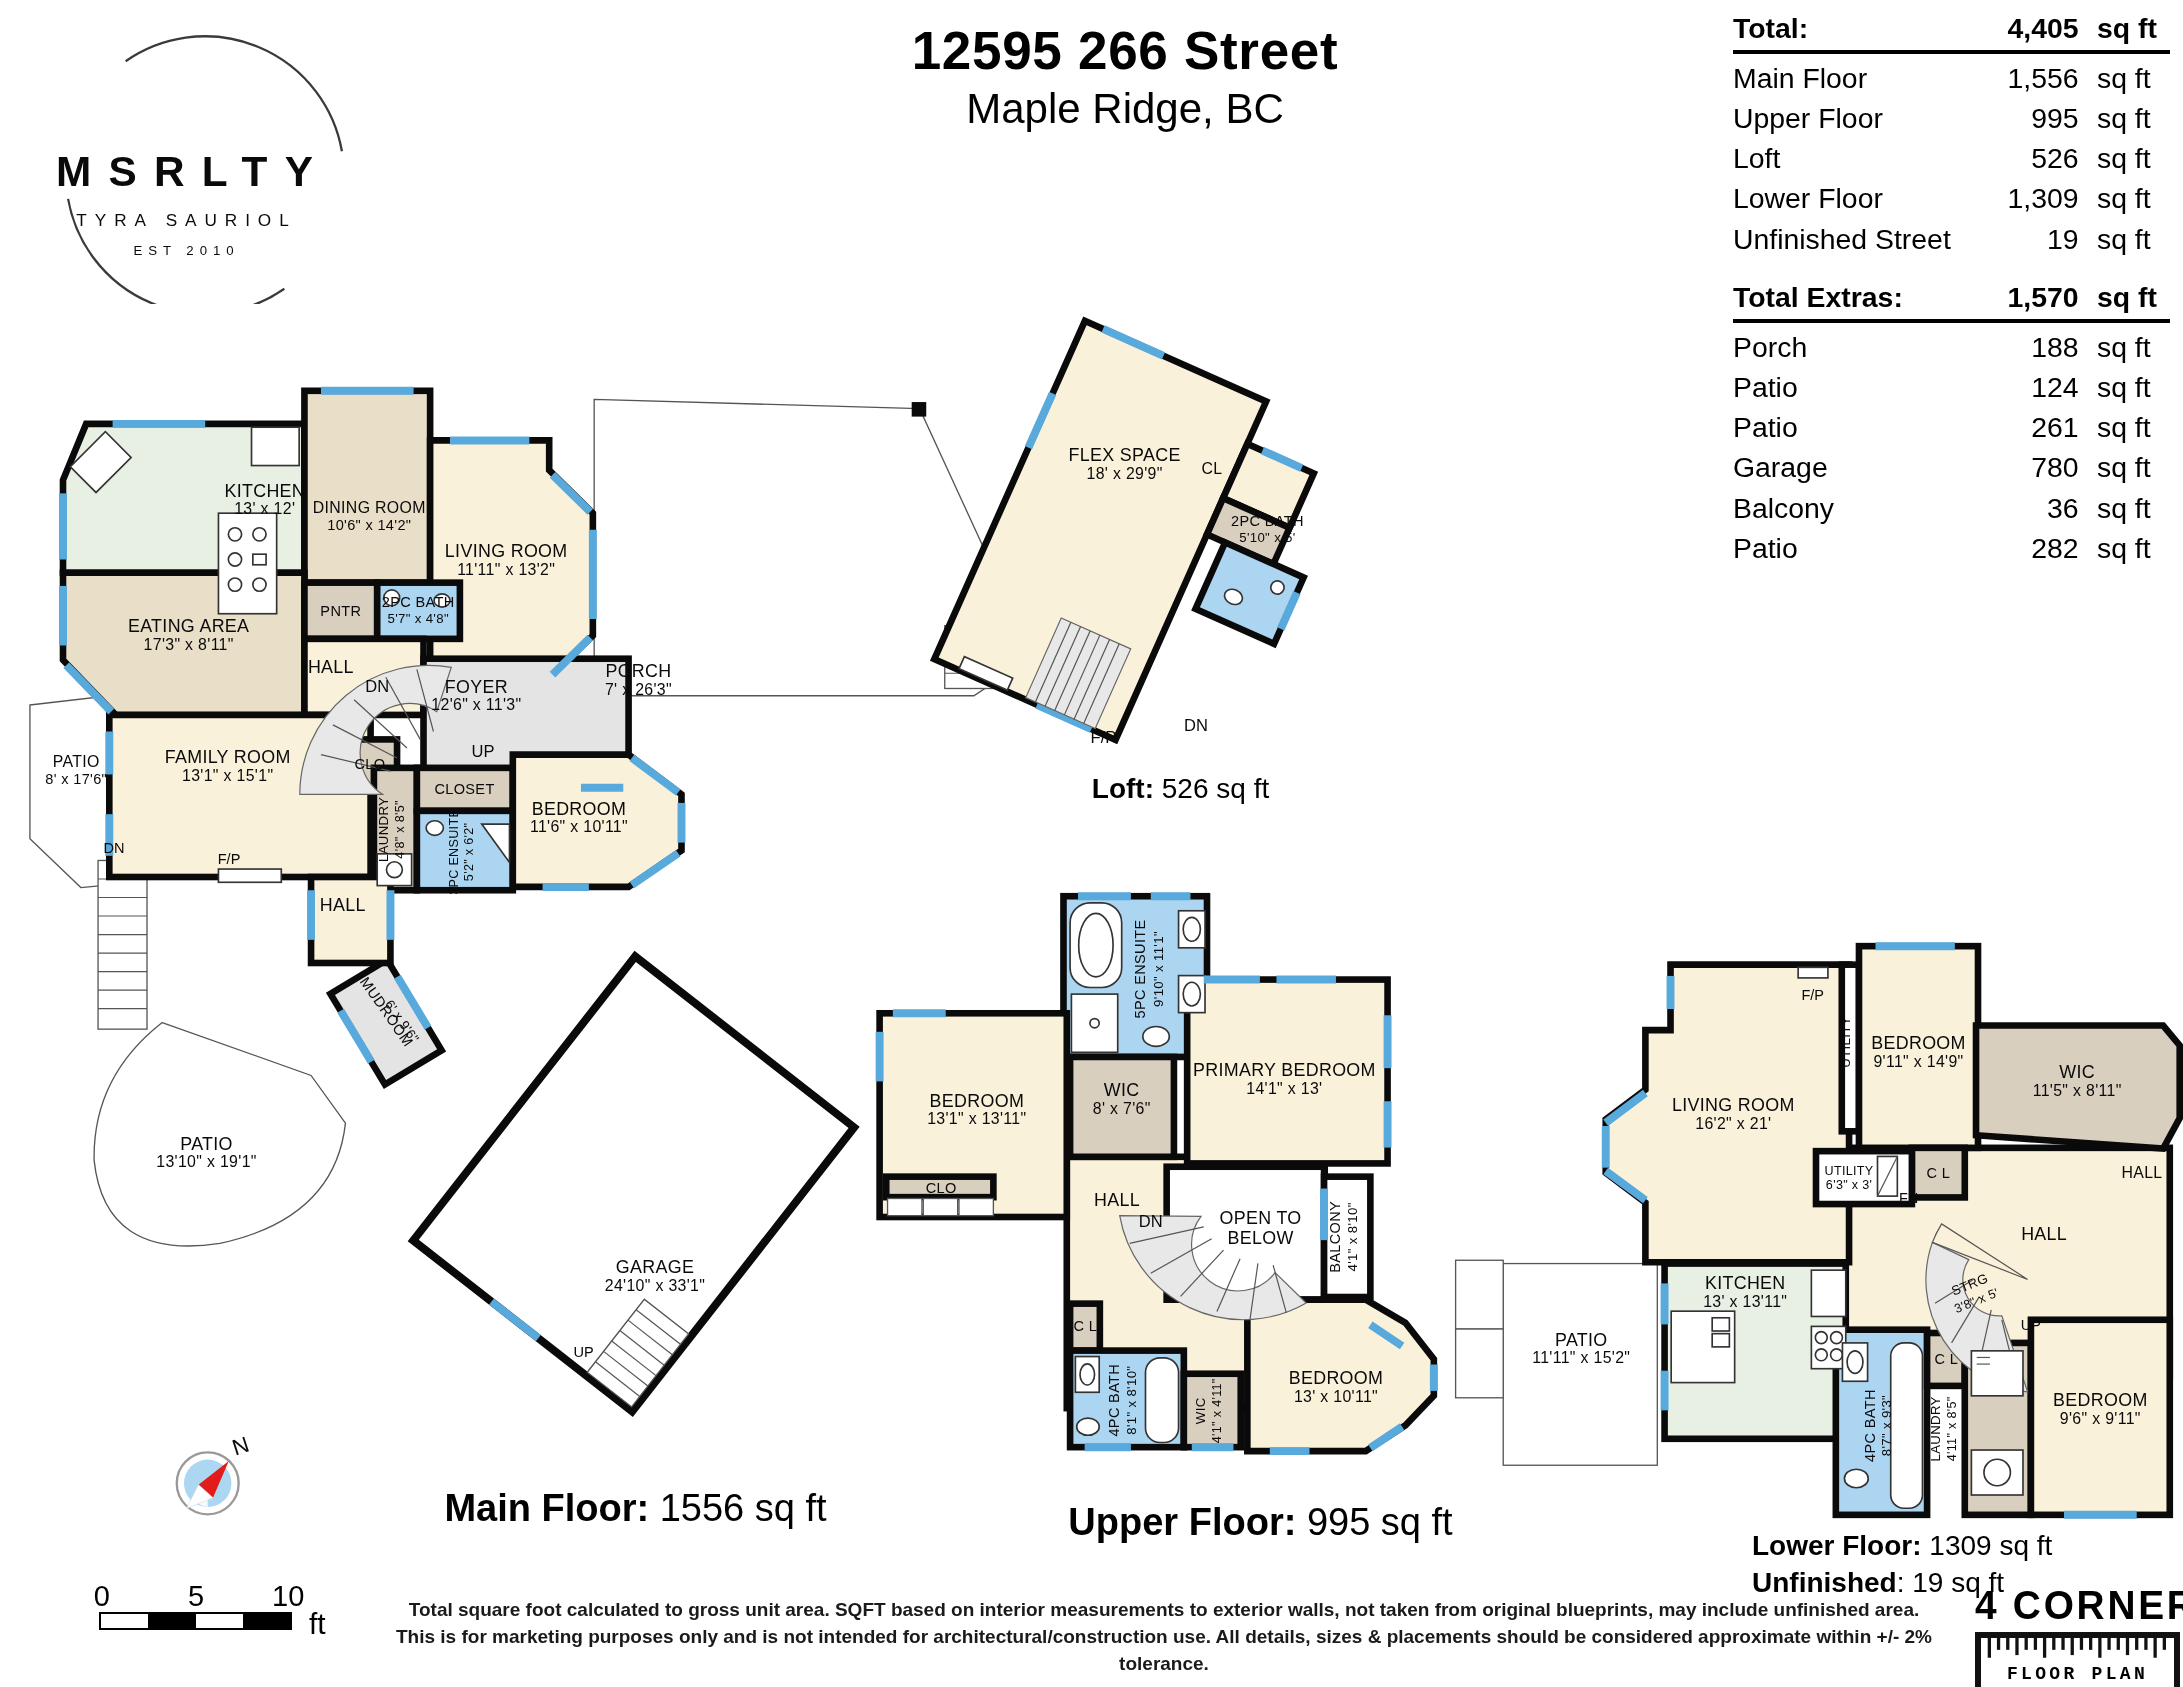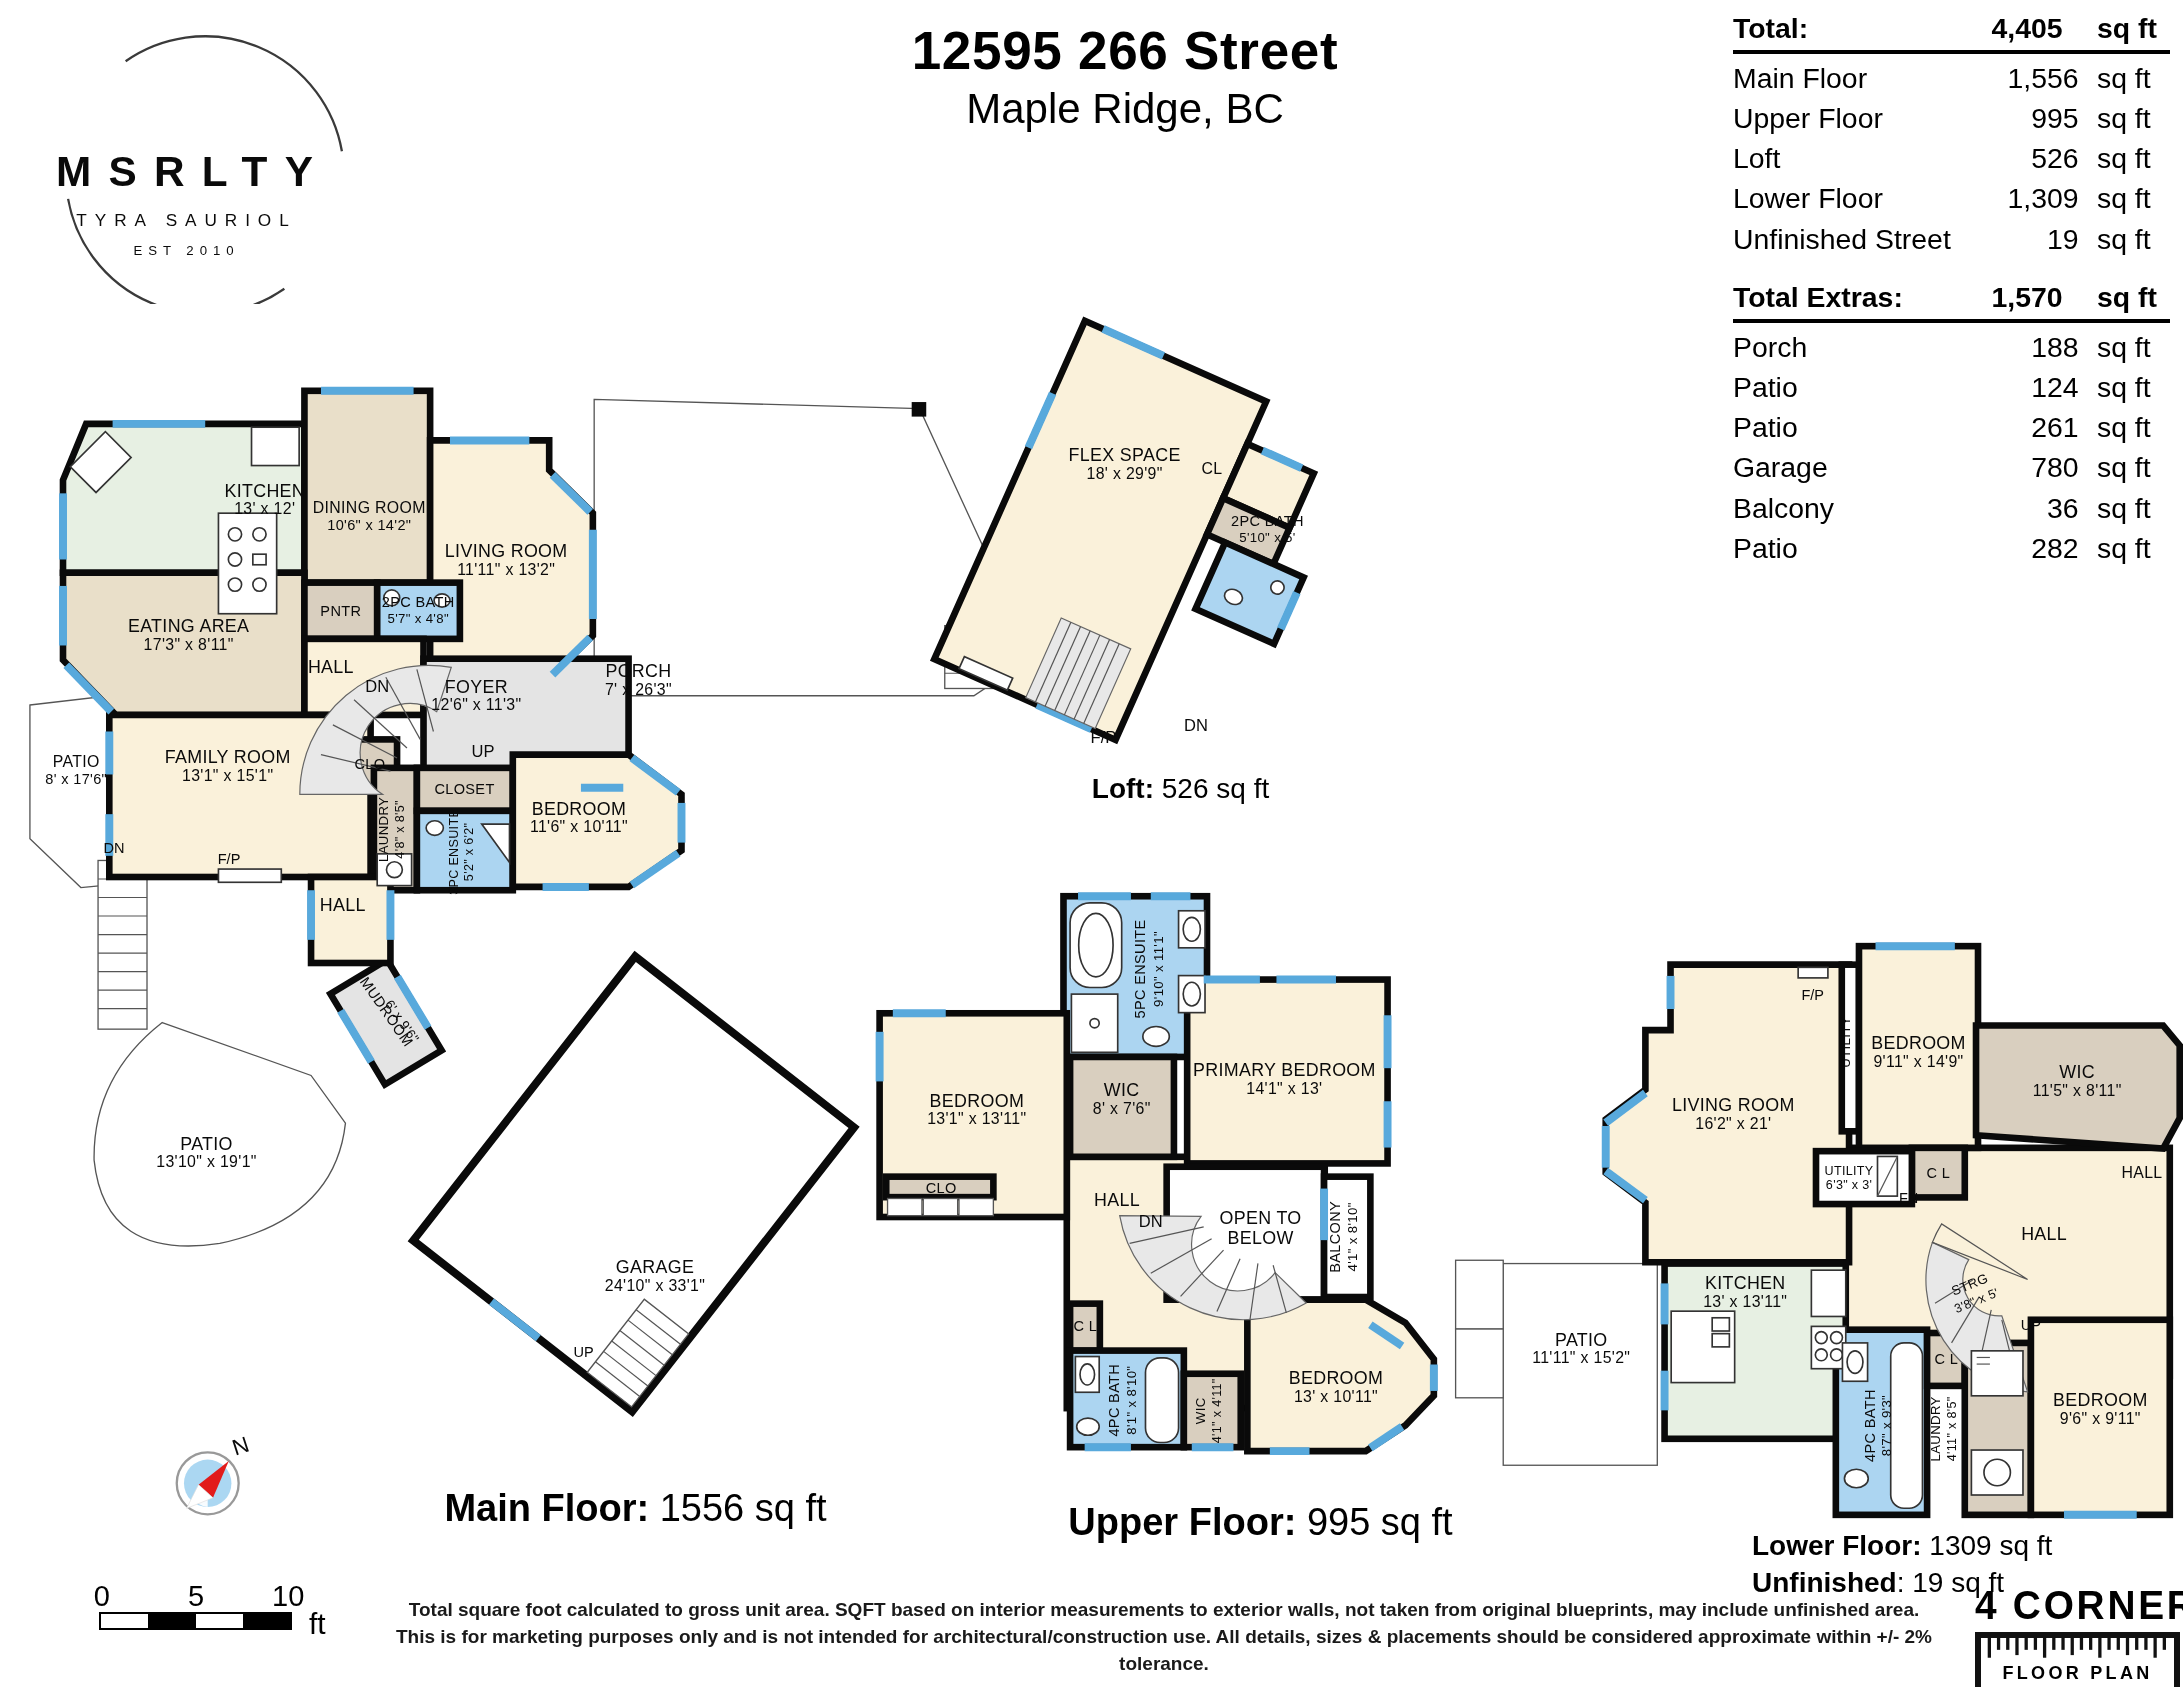--- a/index.html
+++ b/index.html
@@ -20,21 +20,21 @@
   .thin{fill:#ffffff;stroke:var(--thin_line);stroke-width:2;}
   .thinl{fill:none;stroke:var(--thin_line);stroke-width:1.8;}
   .fix{fill:#ffffff;stroke:#333;stroke-width:2.5;}
   .stairf{fill:var(--stair_gray);stroke:#666;stroke-width:1.8;}
   
   .tblwrap{width:437px;font-size:28.4px;}
   .trow{display:flex;align-items:baseline;margin-top:7.3px;}
   .trow .lb{flex:1;text-align:left;}
   .trow .vl{width:99px;text-align:right;}
   .trow .un{width:73px;text-align:left;padding-left:18.5px;}
-  .thead{font-weight:bold;border-bottom:4px solid #000;padding-bottom:5.3px;margin-top:0;gap:16px;}
+  .thead{font-weight:bold;border-bottom:4px solid #000;padding-bottom:5.3px;margin-top:0;}
   .thead .vl,.thead .un{font-weight:bold;}
   
   .caption{font-size:38px;text-align:center;}
   .caption b{font-weight:bold;}
   .cap-left{font-size:28px;text-align:left;line-height:37px;}
   
   #title{width:728px;text-align:center;}
   #title .t1{font-size:53px;font-weight:bold;letter-spacing:0.7px;}
   #title .t2{font-size:42px;margin-top:4px;}
   
@@ -45,21 +45,21 @@
   #scalebar .nums .n0{position:absolute;left:-5.3px;}
   #scalebar .nums .n5{position:absolute;left:89px;}
   #scalebar .nums .n10{position:absolute;left:173px;}
   #scalebar .bar{width:189px;height:14px;border:2.6px solid #000;
     background:linear-gradient(90deg,#fff 0 25%,#000 25% 50%,#fff 50% 75%,#000 75% 100%);}
   #scalebar .ft{position:absolute;left:210px;top:26.5px;font-size:30px;}
   
   #corners{width:205px;text-align:center;}
   #corners .c1{font-size:37px;font-weight:800;letter-spacing:2.6px;transform:scale(1.05,1.12);transform-origin:left;white-space:nowrap;}
   #corners .ruler{margin-top:5.3px;border:6px solid #111;height:50px;position:relative;}
-  #corners .ruler .fp{position:absolute;left:0;right:0;bottom:4px;font-size:18px;font-weight:700;letter-spacing:3.3px;}
+  #corners .ruler .fp{position:absolute;left:0;right:0;bottom:4px;font-size:18px;font-weight:700;letter-spacing:3.3px;font-family:Liberation Mono, monospace;}
 </style>
 </head>
 <body>
 
 <div id="page">
 
   <svg class="abs" style="left:13.2px;top:13.2px;" width="384" height="291" viewBox="0 0 580 440">
     <path d="M170,73 A210,210 0 0 1 497,209" fill="none" stroke="#3a3a3a" stroke-width="3.5"></path>
     <path d="M83,281 A210,210 0 0 0 410,417" fill="none" stroke="#3a3a3a" stroke-width="3.5"></path>
     <text x="272" y="262" style="font-size:64px;font-weight:bold;letter-spacing:26px;" text-anchor="middle">MSRLTY</text>

